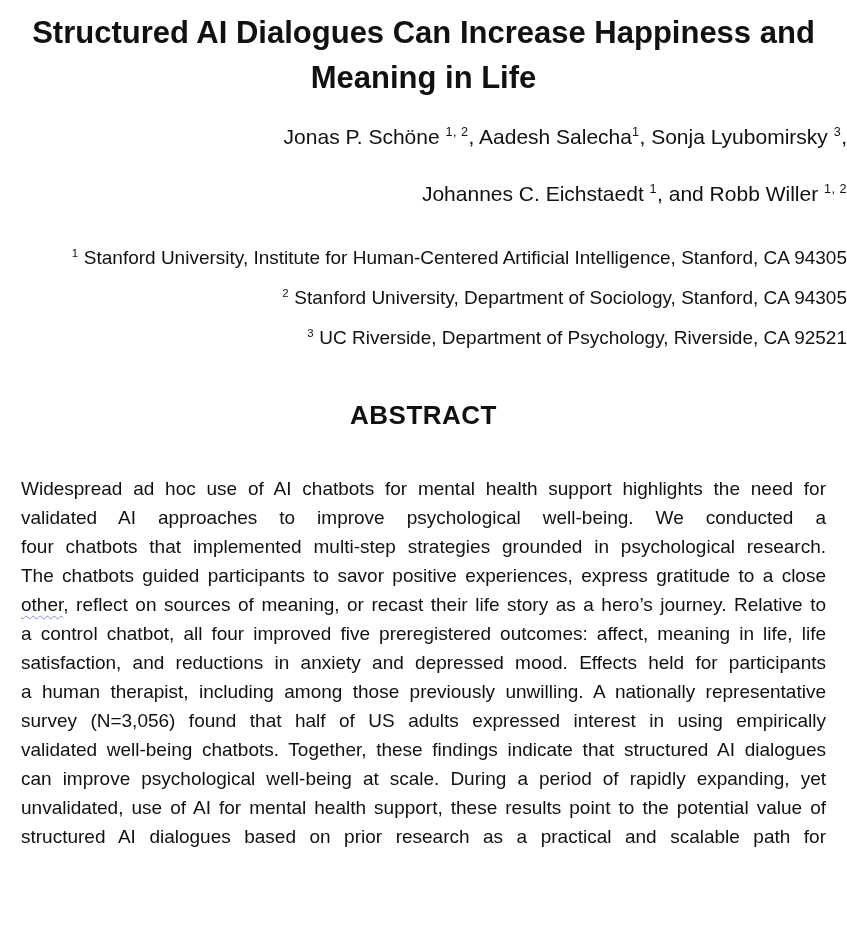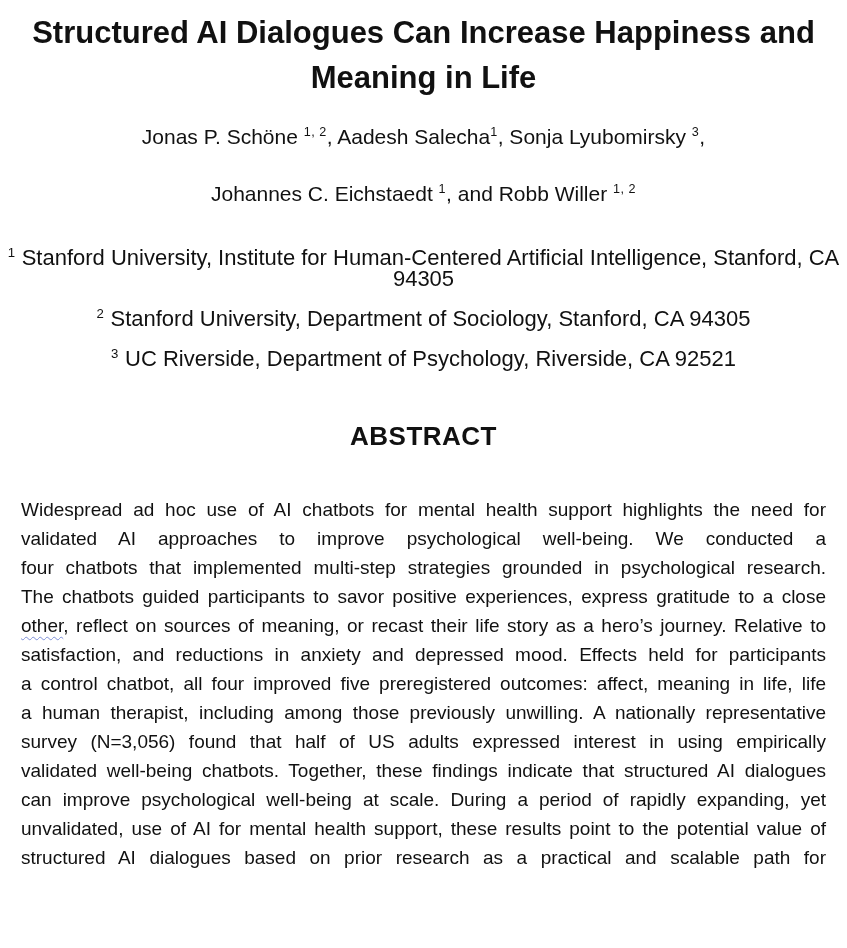--- a/index.html
+++ b/index.html
@@ -16,35 +16,35 @@
   }
   .title {
     margin: 10px 20px 0 20px;
     font-size: 31px;
     line-height: 45px;
     font-weight: bold;
     text-align: center;
   }
   .authors {
     margin-top: 24px;
-    text-align: center;
+    text-align: right;
     font-size: 21px;
   }
   .author-line { line-height: 26px; }
   .author-line + .author-line { margin-top: 31px; }
   sup.s {
     font-size: 60%;
     vertical-align: super;
     line-height: 0;
     letter-spacing: 0.5px;
   }
   .affiliations {
     margin-top: 40px;
-    text-align: center;
-    font-size: 22px;
+    text-align: right;
+    font-size: 19px;
   }
   .affil-line { line-height: 21px; }
   .affil-line + .affil-line { margin-top: 19px; }
   .abstract-heading {
     margin: 52px 0 0 0;
     text-align: center;
     font-size: 26px;
     line-height: 31px;
     font-weight: bold;
     letter-spacing: 0.5px;
@@ -84,22 +84,22 @@
       <div class="affil-line"><sup class="s">2</sup><span> Stanford University, Department of Sociology, Stanford, CA 94305</span></div>
       <div class="affil-line"><sup class="s">3</sup><span> UC Riverside, Department of Psychology, Riverside, CA 92521</span></div>
     </div>
   <h2 class="abstract-heading">ABSTRACT</h2>
   <div class="abstract-body" id="abstract">
       <div class="abs-line">Widespread ad hoc use of AI chatbots for mental health support highlights the need for</div>
       <div class="abs-line">validated AI approaches to improve psychological well-being. We conducted a</div>
       <div class="abs-line">four chatbots that implemented multi-step strategies grounded in psychological research.</div>
       <div class="abs-line">The chatbots guided participants to savor positive experiences, express gratitude to a close</div>
       <div class="abs-line"><span class="wavy">other</span>, reflect on sources of meaning, or recast their life story as a hero’s journey. Relative to</div>
+      <div class="abs-line">a control chatbot, all four improved five preregistered outcomes: affect, meaning in life, life</div>
       <div class="abs-line">satisfaction, and reductions in anxiety and depressed mood. Effects held for participants</div>
-      <div class="abs-line">a control chatbot, all four improved five preregistered outcomes: affect, meaning in life, life</div>
       <div class="abs-line">a human therapist, including among those previously unwilling. A nationally representative</div>
       <div class="abs-line">survey (N=3,056) found that half of US adults expressed interest in using empirically</div>
       <div class="abs-line">validated well-being chatbots. Together, these findings indicate that structured AI dialogues</div>
       <div class="abs-line">can improve psychological well-being at scale. During a period of rapidly expanding, yet</div>
       <div class="abs-line">unvalidated, use of AI for mental health support, these results point to the potential value of</div>
       <div class="abs-line">structured AI dialogues based on prior research as a practical and scalable path for</div>
     </div>
 </div>
 
 </body></html>

